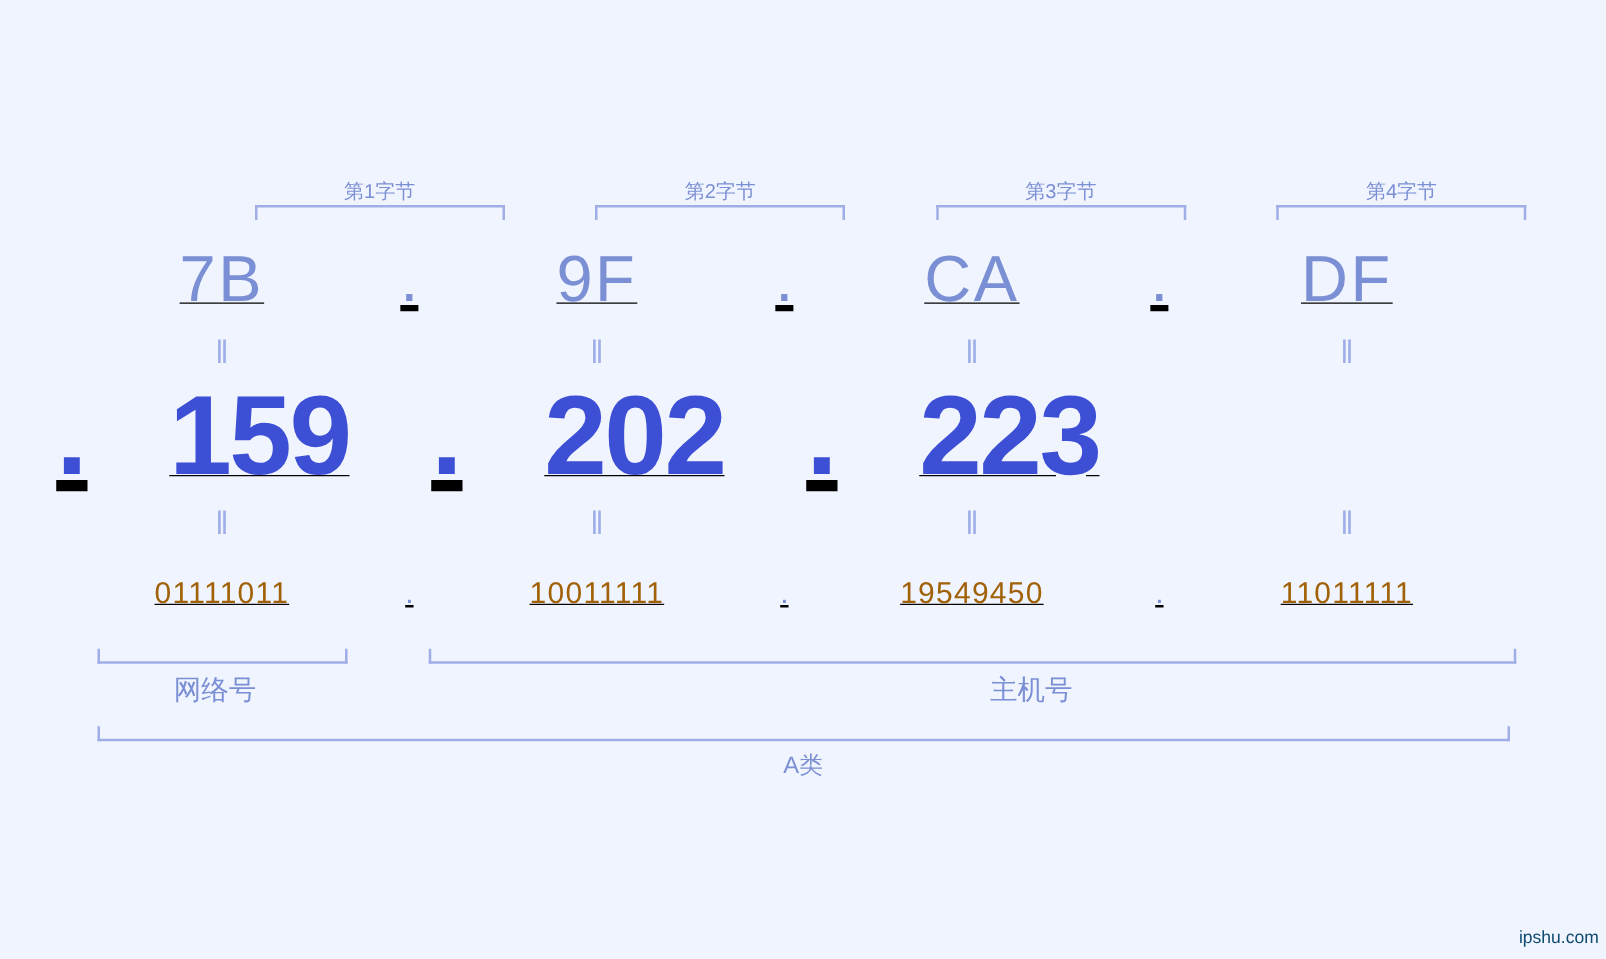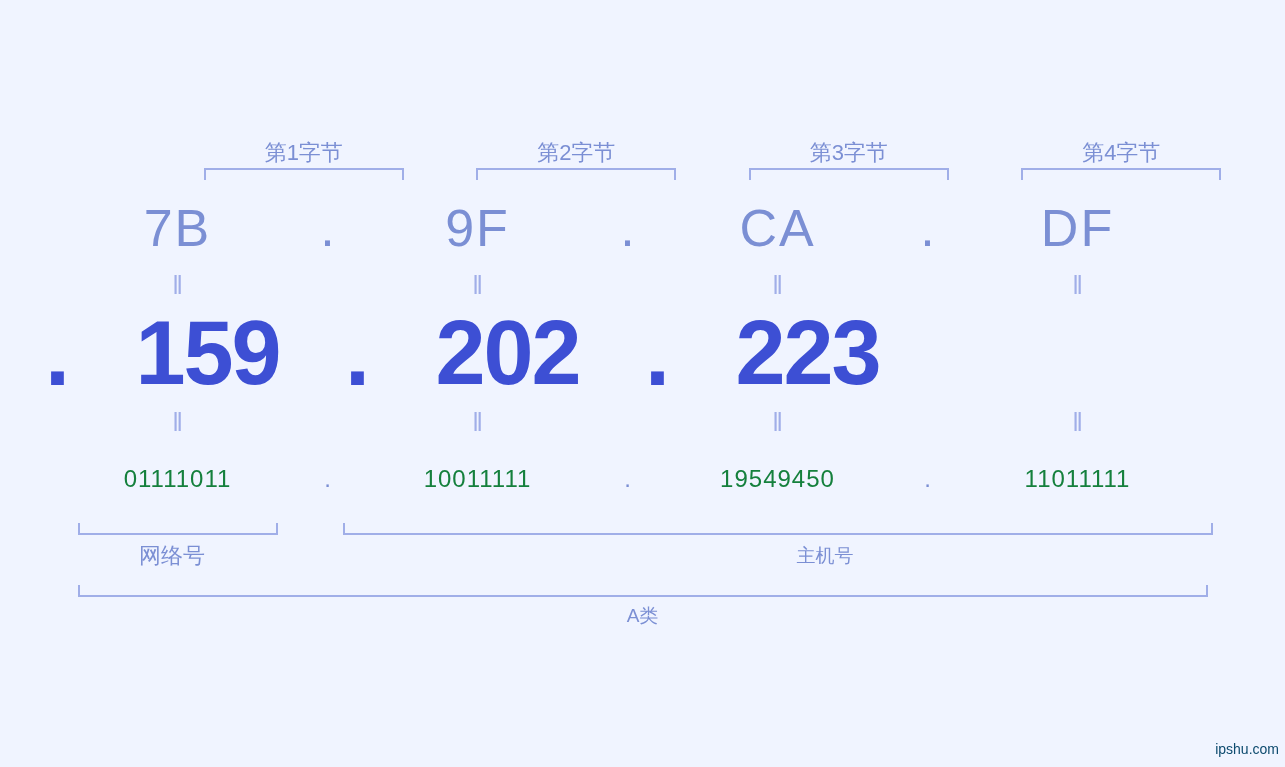--- a/index.html
+++ b/index.html
@@ -30,21 +30,21 @@
     }
 
     .byte-col {
       width: 270px;
       text-align: center;
       position: relative;
     }
 
     .byte-label {
       color: #7b8fd4;
-      font-size: 22px;
+      font-size: 16px;
       display: block;
       margin-bottom: 0;
     }
 
     .bracket-top {
       width: 200px;
       height: 12px;
       border: 2px solid #a0aee8;
       border-bottom: none;
       margin: 0 auto;
@@ -85,21 +85,21 @@
     }
 
     .dec-value {
       color: #3d4fd4;
       font-size: 90px;
       font-weight: bold;
       letter-spacing: -2px;
     }
 
     .bin-value {
-      color: #15803d;
+      color: #a16207;
       font-size: 24px;
       letter-spacing: 1px;
     }
 
     
     .equals-row {
       display: flex;
       margin-bottom: 4px;
       margin-top: 4px;
     }
@@ -134,20 +134,21 @@
     }
 
     
     .badge-container {
       position: absolute;
       left: -130px;
     }
 
     .row-wrapper {
       position: relative;
+      text-decoration: underline;
     }
 
     .row-wrapper .badge-container {
       top: 50%;
       transform: translateY(-50%);
     }
 
     .dot-dec-sep {
       width: 30px;
       text-align: center;
@@ -309,21 +310,21 @@
       <div class="host-wide-bracket"></div>
     </div>
   </div>
 
   <div class="flex-row" style="margin-top:6px;gap:38px;">
     <div style="width:270px; text-align:center;">
       <span style="color:#7b8fd4; font-size:22px;">网络号</span>
     </div>
     <div style="width:30px; flex-shrink:0;"></div>
     <div style="width:870px; text-align:center;">
-      <span style="color:#7b8fd4; font-size:19px;">主机号</span>
+      <span style="color:#7b8fd4; font-size:22px;">主机号</span>
     </div>
   </div>
 
   <div style="margin-top:14px;">
     <div style="margin-left: 35px; margin-right: 0;">
       <div style="width: 1130px; height:12px; border: 2px solid #a0aee8; border-top:none;"></div>
     </div>
     <div class="class-label">A类</div>
   </div>
 

